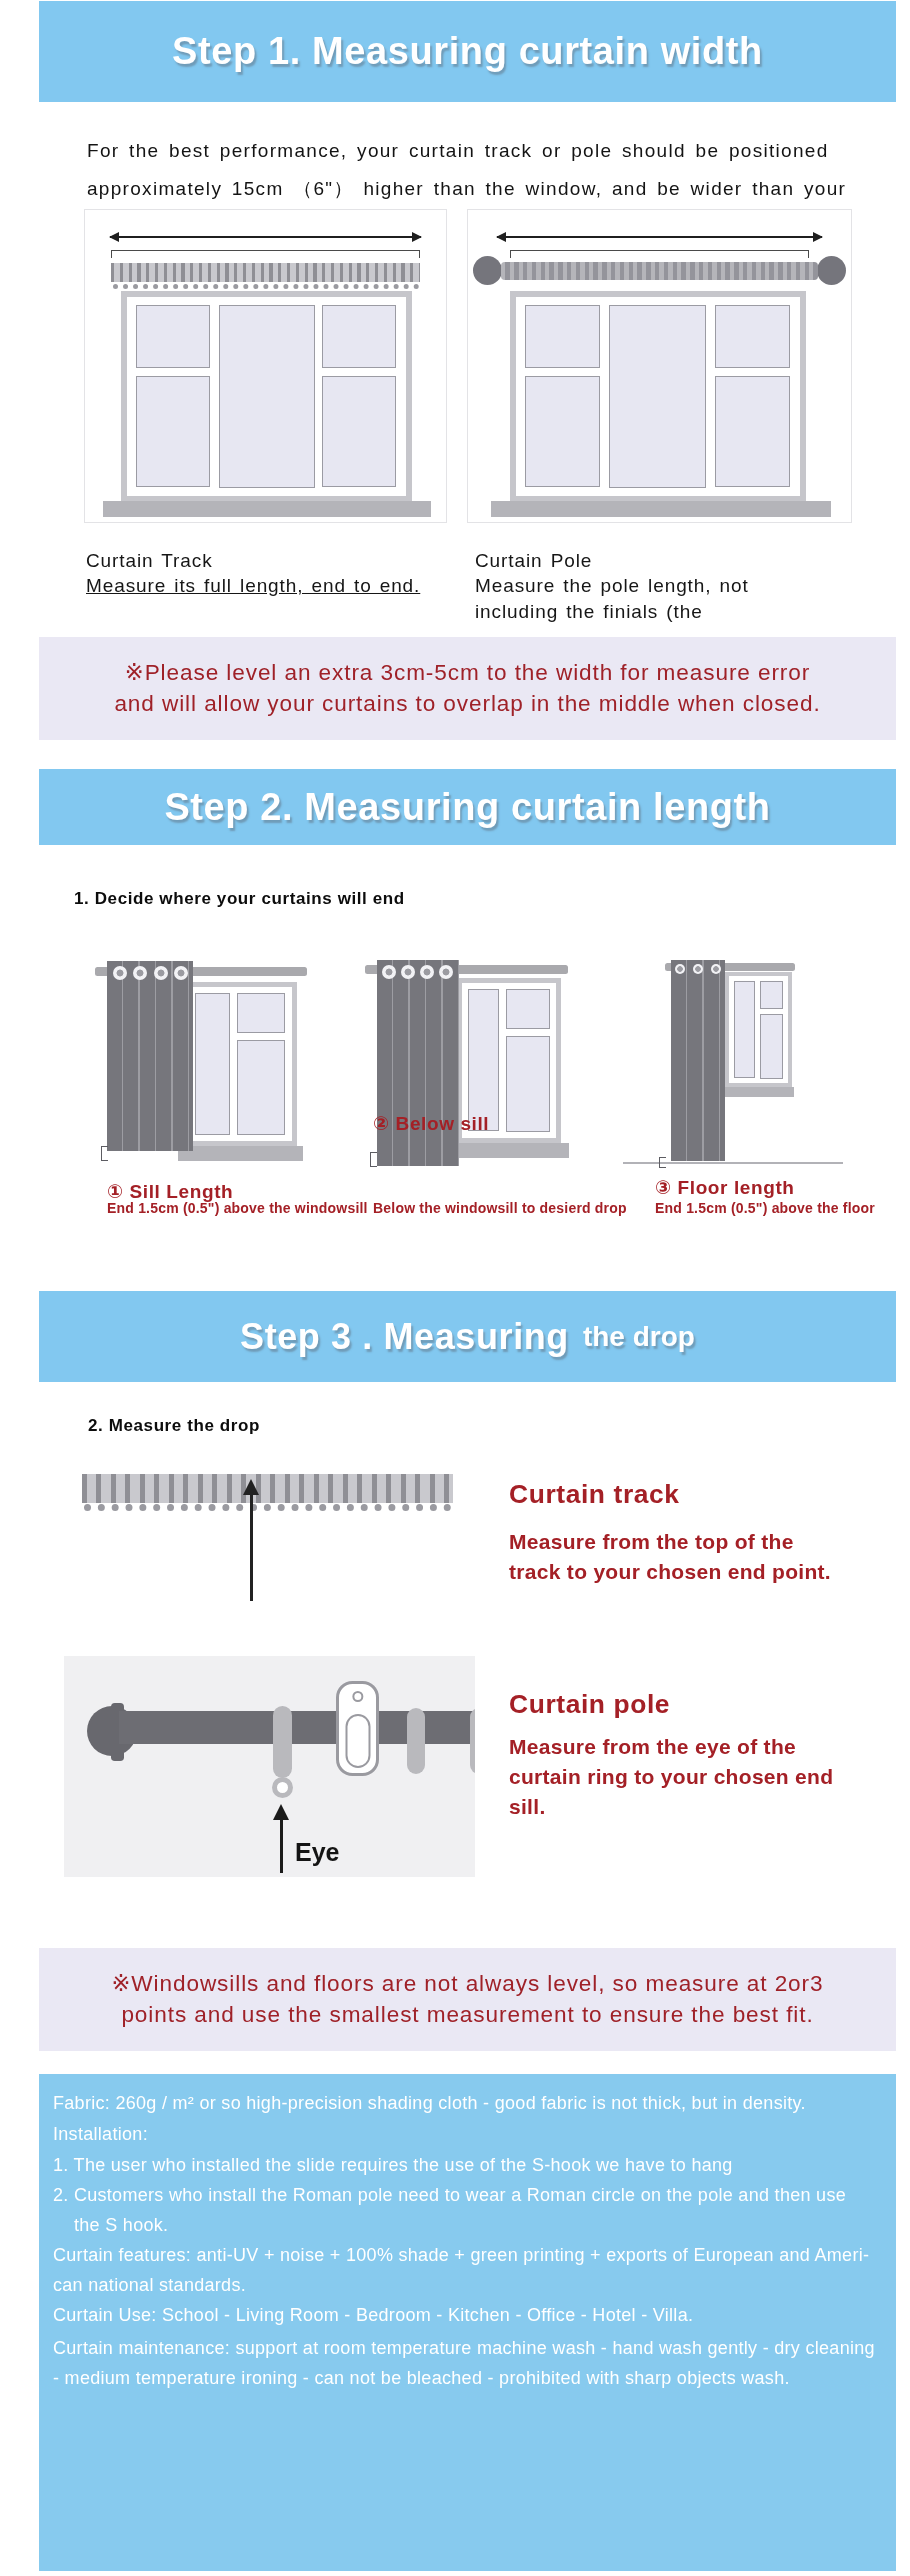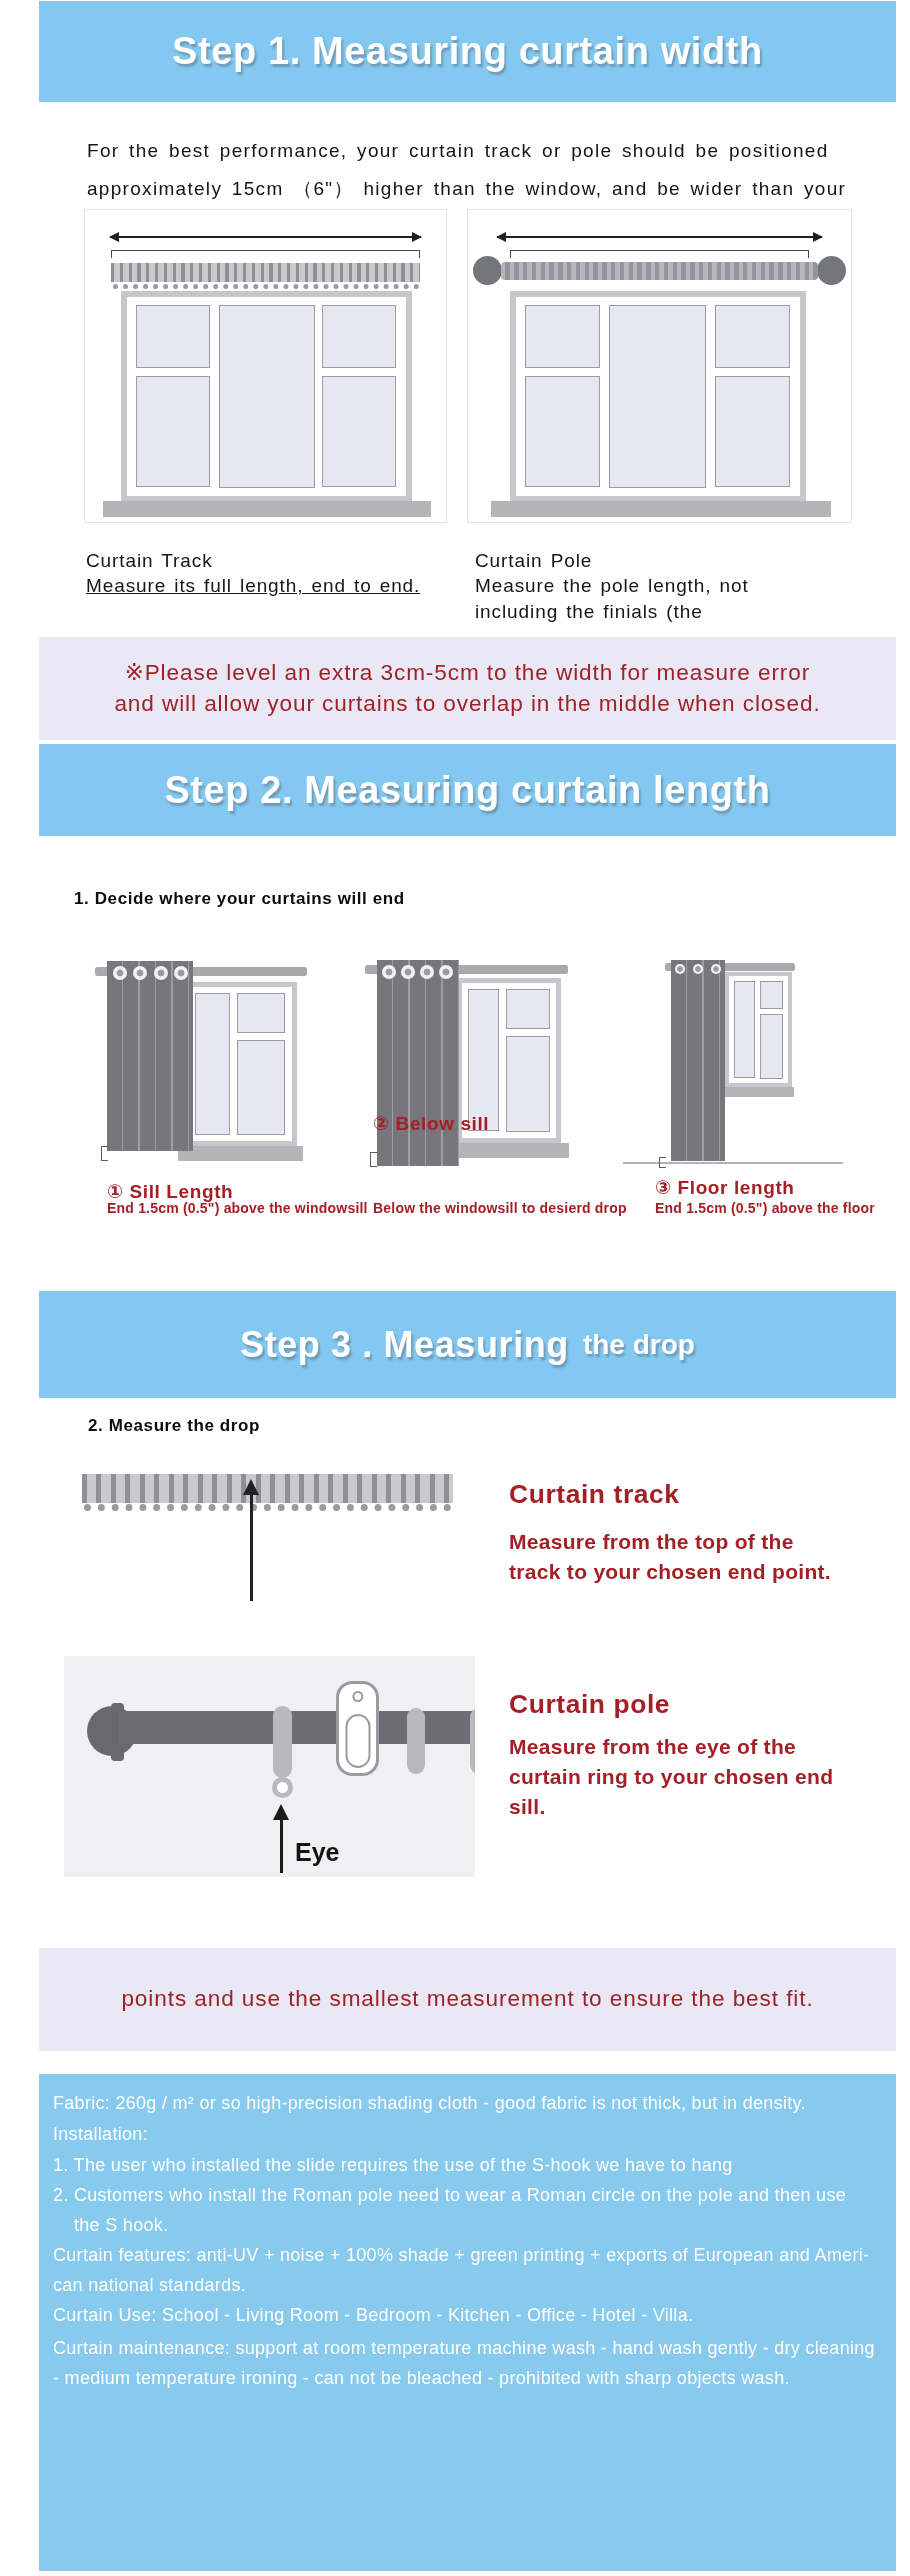--- a/index.html
+++ b/index.html
@@ -6,22 +6,22 @@
   html,body { background:#fff; }
   body { font-family: "Liberation Sans", "DejaVu Sans", sans-serif; }
   #canvas { position:relative; width:910px; height:2576px; background:#ffffff; overflow:hidden; }
 
   
   .banner { position:absolute; left:39px; width:857px; background:#82c8f0;
             display:flex; align-items:center; justify-content:center;
             color:#ffffff; font-weight:bold; letter-spacing:0.6px;
             text-shadow:1.9px 2.5px 1.9px rgba(96,118,136,0.55); }
   #banner1 { top:1.3px;    height:101px; font-size:38px; }
-  #banner2 { top:744px; height:92px; font-size:38px; }
-  #banner3 { top:1291px; height:107px; font-size:36px; }
+  #banner2 { top:769px; height:76px; font-size:38px; }
+  #banner3 { top:1291px; height:91px; font-size:36px; }
   #banner3 .sub { font-size:28px; margin-left:14px; letter-spacing:0; }
 
   
   .intro-line { position:absolute; left:87px; font-size:19px; color:#141414;
                 letter-spacing:1.3px; word-spacing:3.1px; white-space:nowrap; }
   #intro1 { top:140px; }
   #intro2 { top:176px; }
 
   
   .diagbox { position:absolute; top:209px; height:314px; background:#fff; border:0.6px solid #e3e3e6; }
@@ -352,20 +352,21 @@
     <div class="uastem" id="pb-as"></div>
     <div id="pb-eyelabel">Eye</div>
   </div>
 
   <div class="red-title" id="pole3-title">Curtain pole</div>
   <div class="red-body" id="pole3-l1">Measure from the eye of the</div>
   <div class="red-body" id="pole3-l2">curtain ring to your chosen end</div>
   <div class="red-body" id="pole3-l3">sill.</div>
 
   <div class="note" id="note2">
+    <div>※Windowsills and floors are not always level, so measure at 2or3</div>
     <div>points and use the smallest measurement to ensure the best fit.</div>
   </div>
 
   <div id="infobox">
     <div class="info-line" id="il0">Fabric: 260g / m² or so high-precision shading cloth - good fabric is not thick, but in density.</div>
     <div class="info-line" id="il1">Installation:</div>
     <div class="info-line" id="il2">1. The user who installed the slide requires the use of the S-hook we have to hang</div>
     <div class="info-line" id="il3">2. Customers who install the Roman pole need to wear a Roman circle on the pole and then use</div>
     <div class="info-line" id="il4">the S hook.</div>
     <div class="info-line" id="il5">Curtain features: anti-UV + noise + 100% shade + green printing + exports of European and Ameri-</div>

